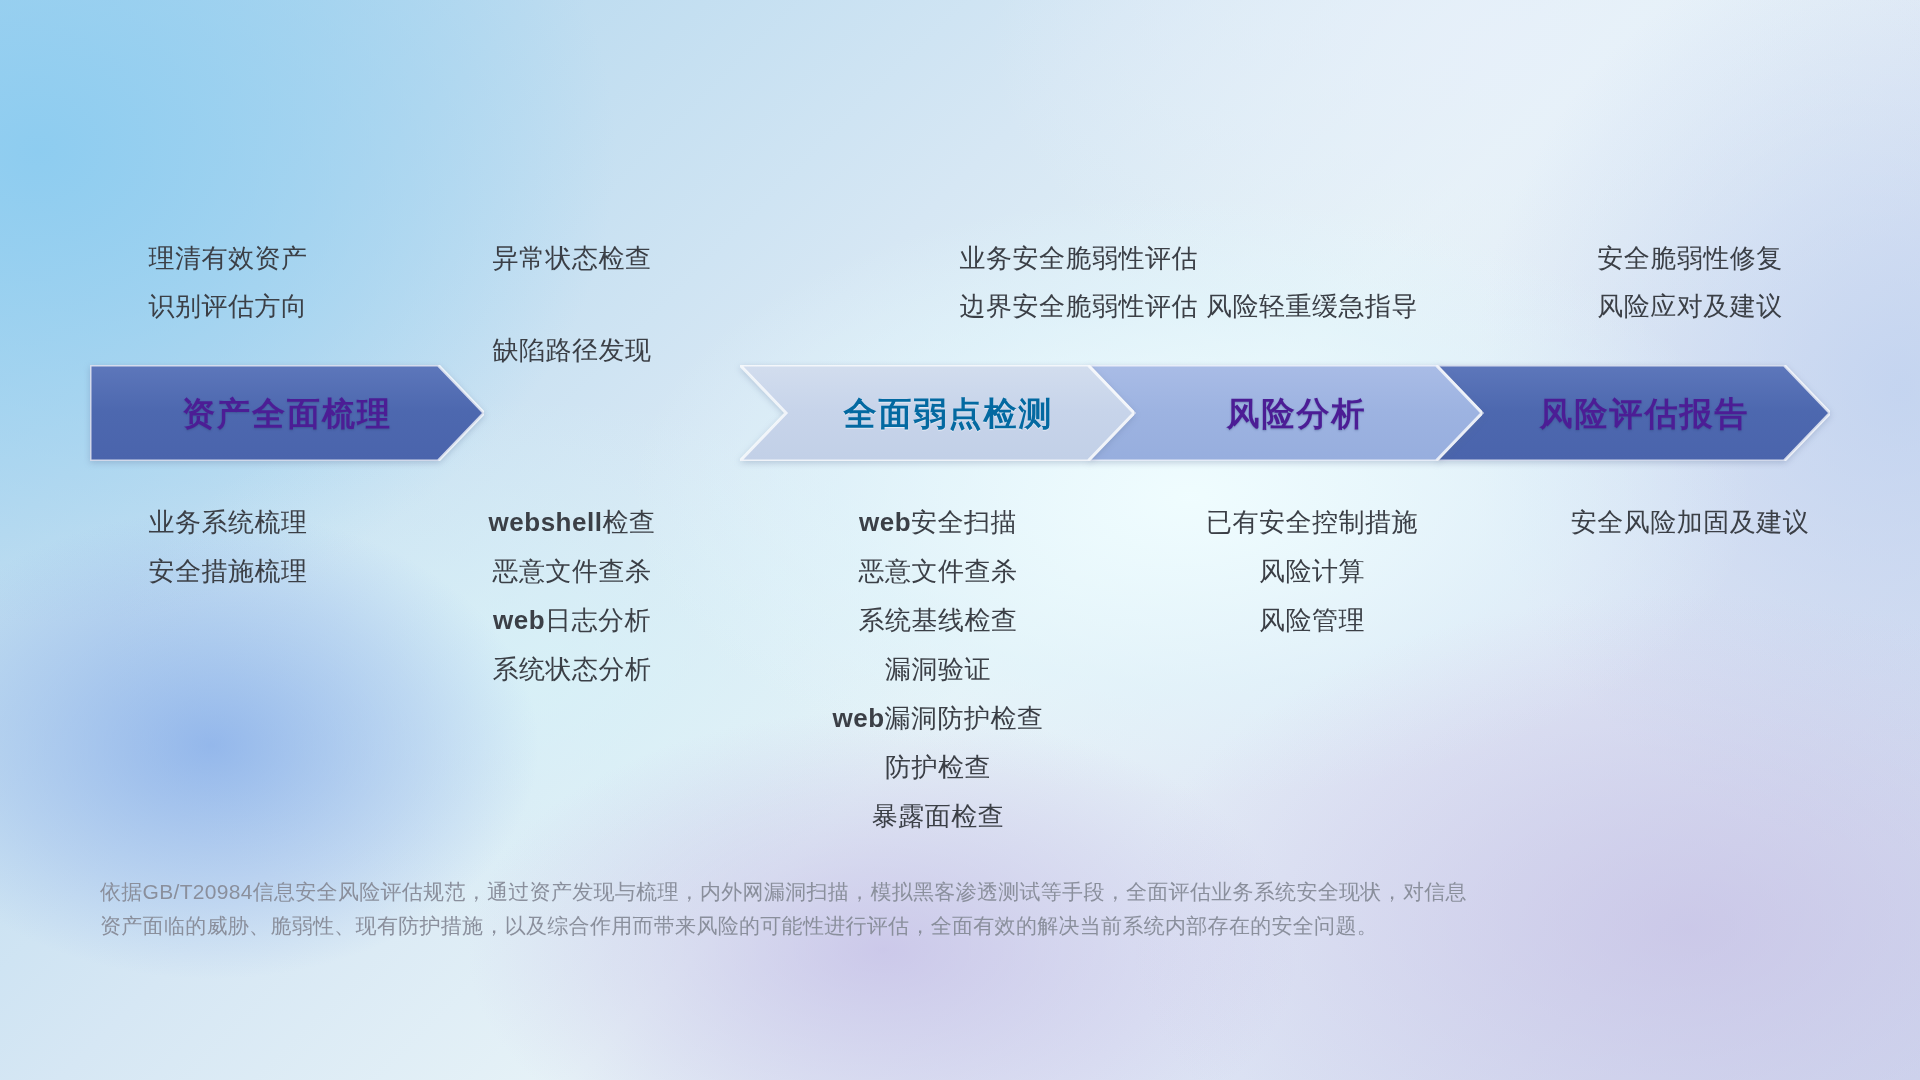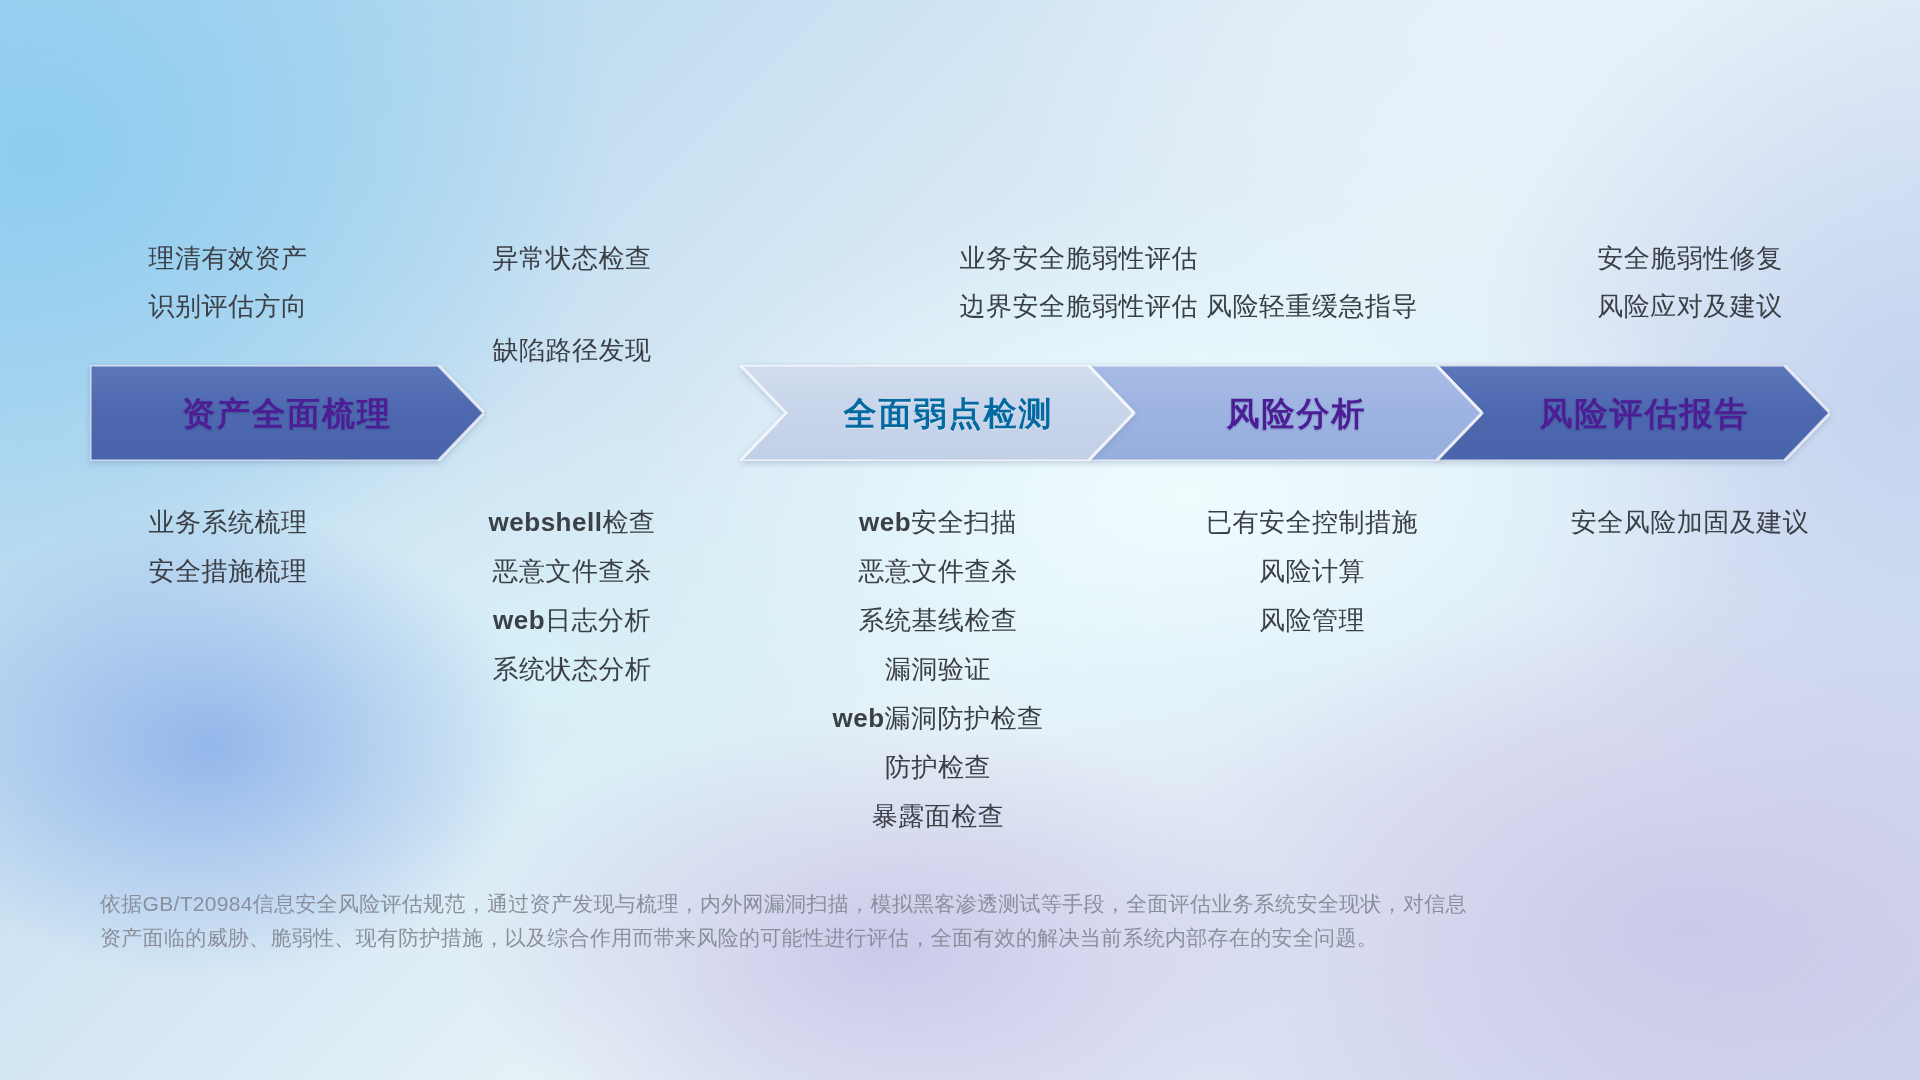--- a/index.html
+++ b/index.html
@@ -73,21 +73,21 @@
   #bot-row { top:498px; align-items:flex-start; }
   .bot-line {
     font-size:26px; color:#3b3f46; line-height:49px;
     letter-spacing:0.5px; white-space:nowrap;
   }
   .bot-line b { font-weight:bold; }
 
   
   #footer {
     position:absolute; left:100px; top:875px; width:1740px;
-    font-size:21px; line-height:34px; color:#8a8f9c; letter-spacing:0.3px;margin-top:12px;
+    font-size:21px; line-height:34px; color:#8a8f9c; letter-spacing:0.3px;
   }
   #footer .fl { display:block; white-space:nowrap; }
 </style>
 </head>
 <body>
 
 <div id="bg">
   <div class="layer bg-base"></div>
   <div class="layer bg-b8"></div>
   <div class="layer bg-b2"></div>

